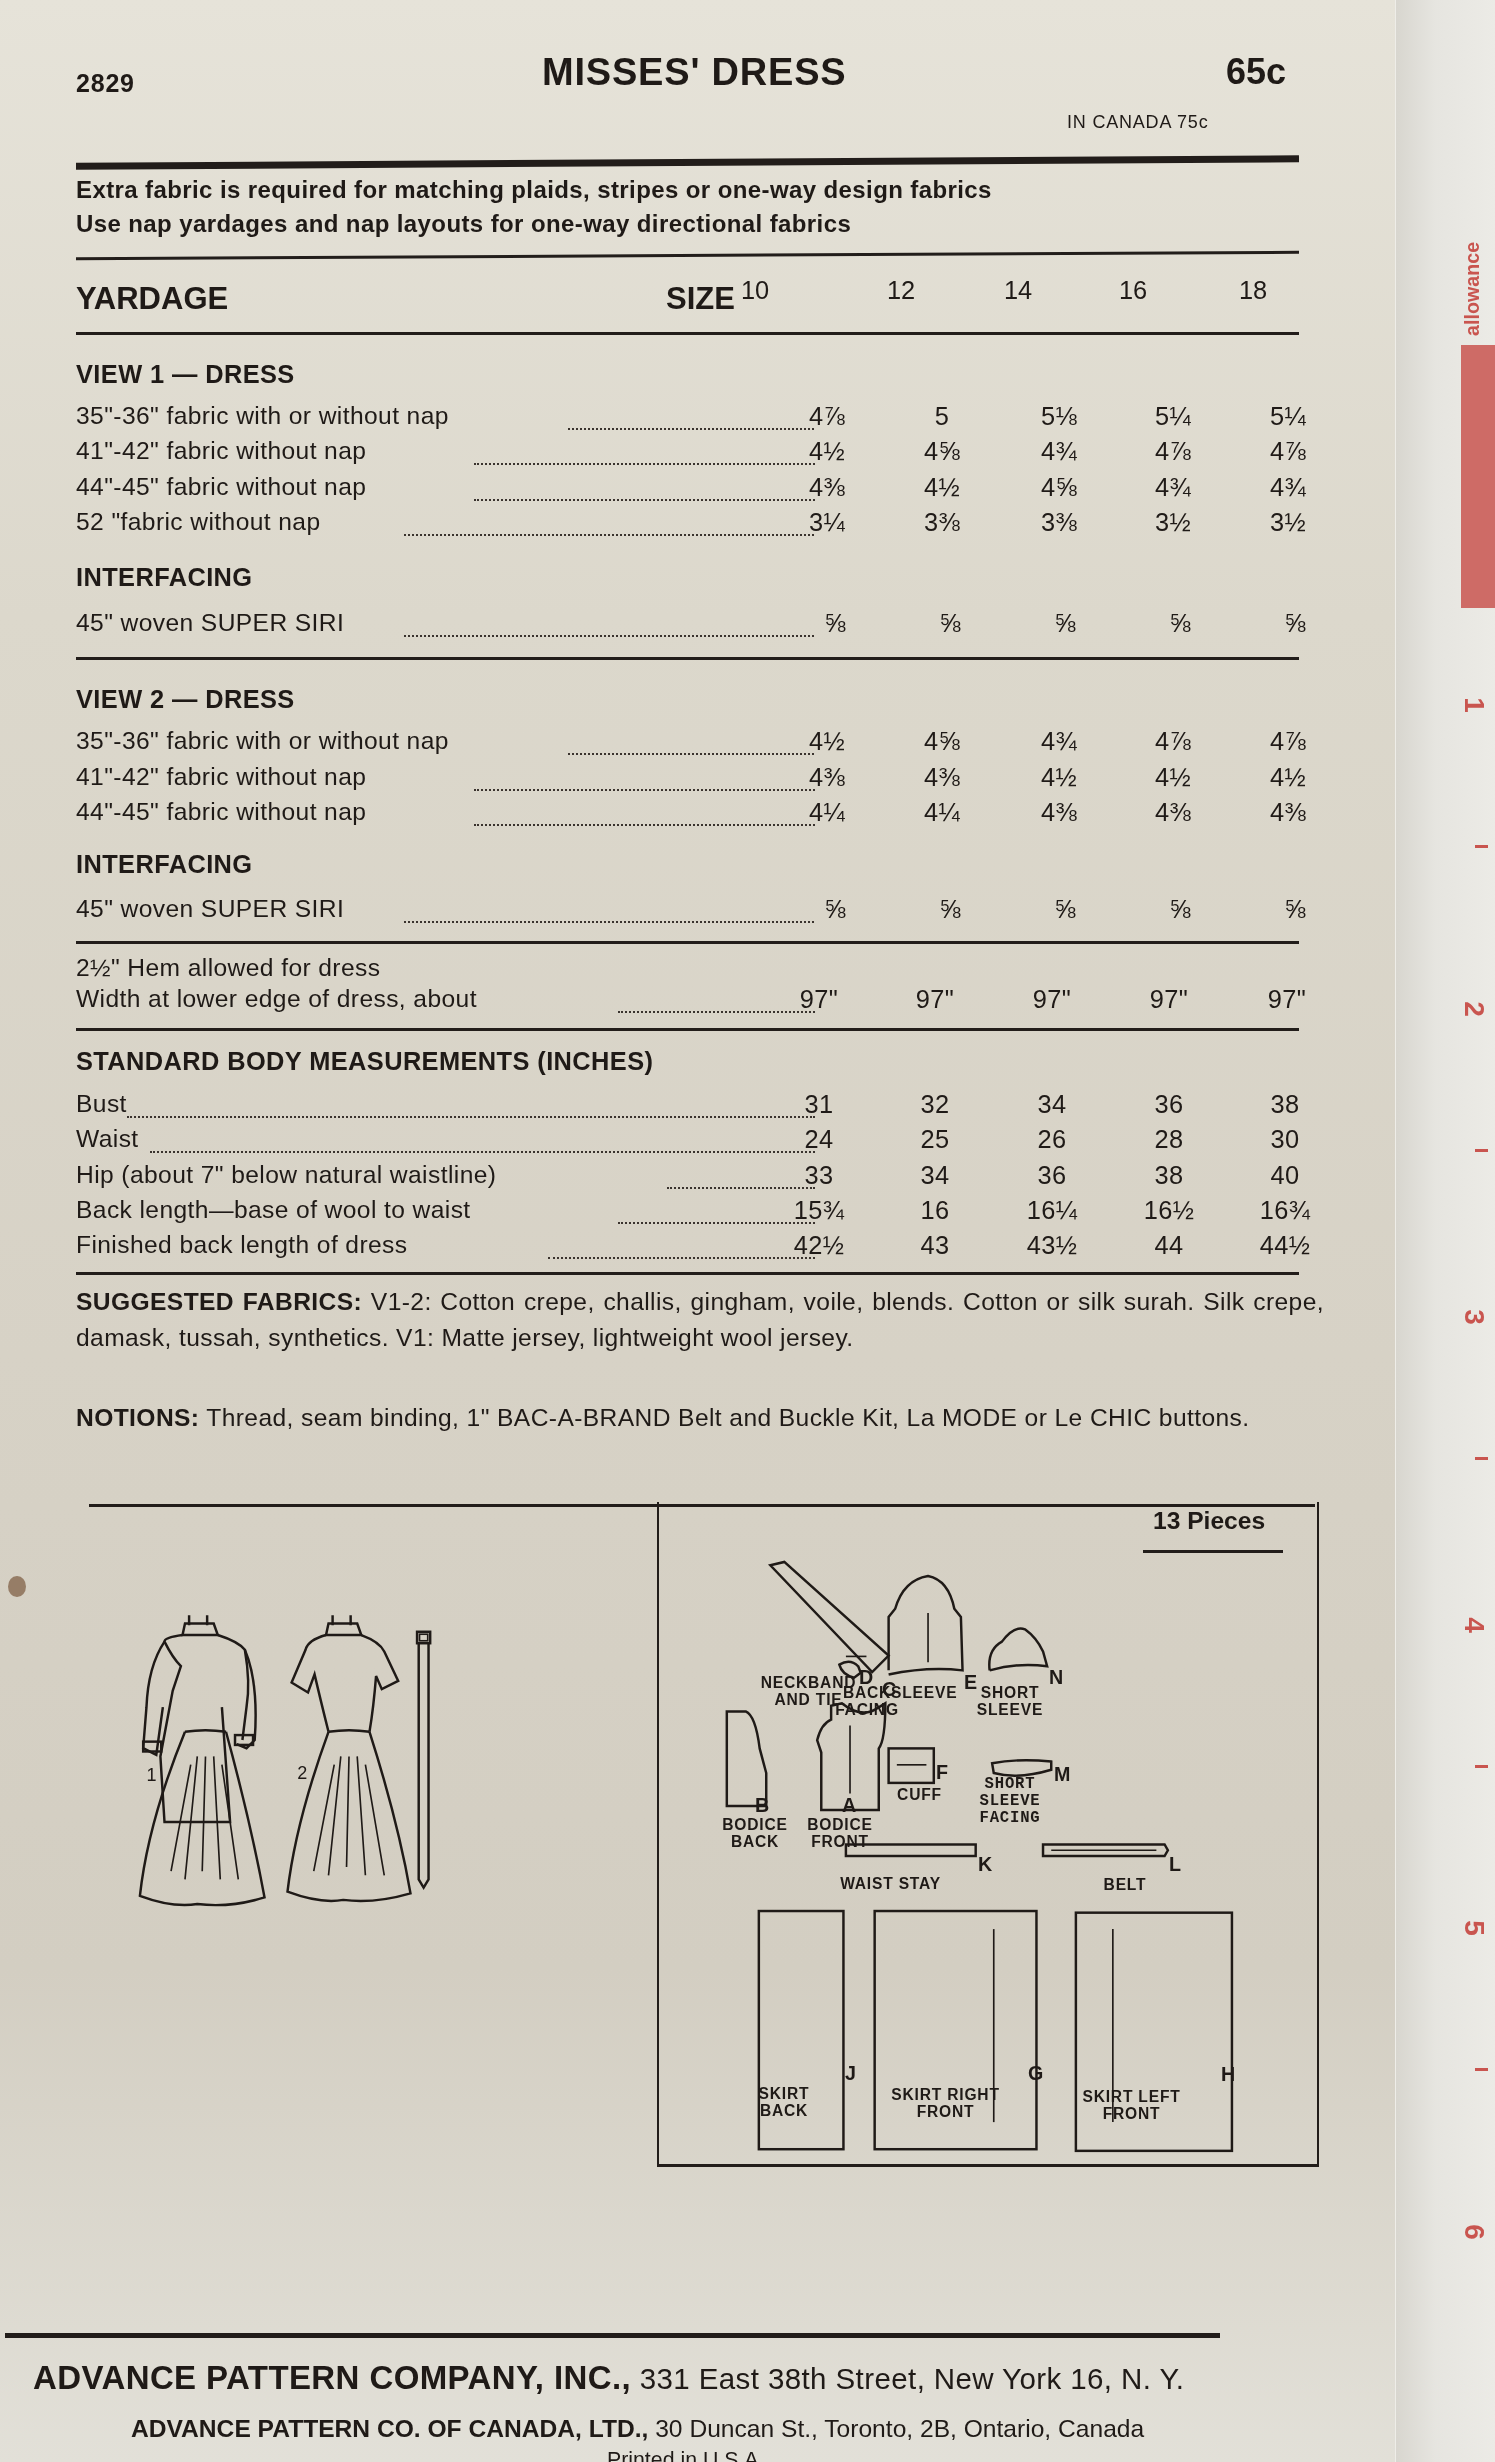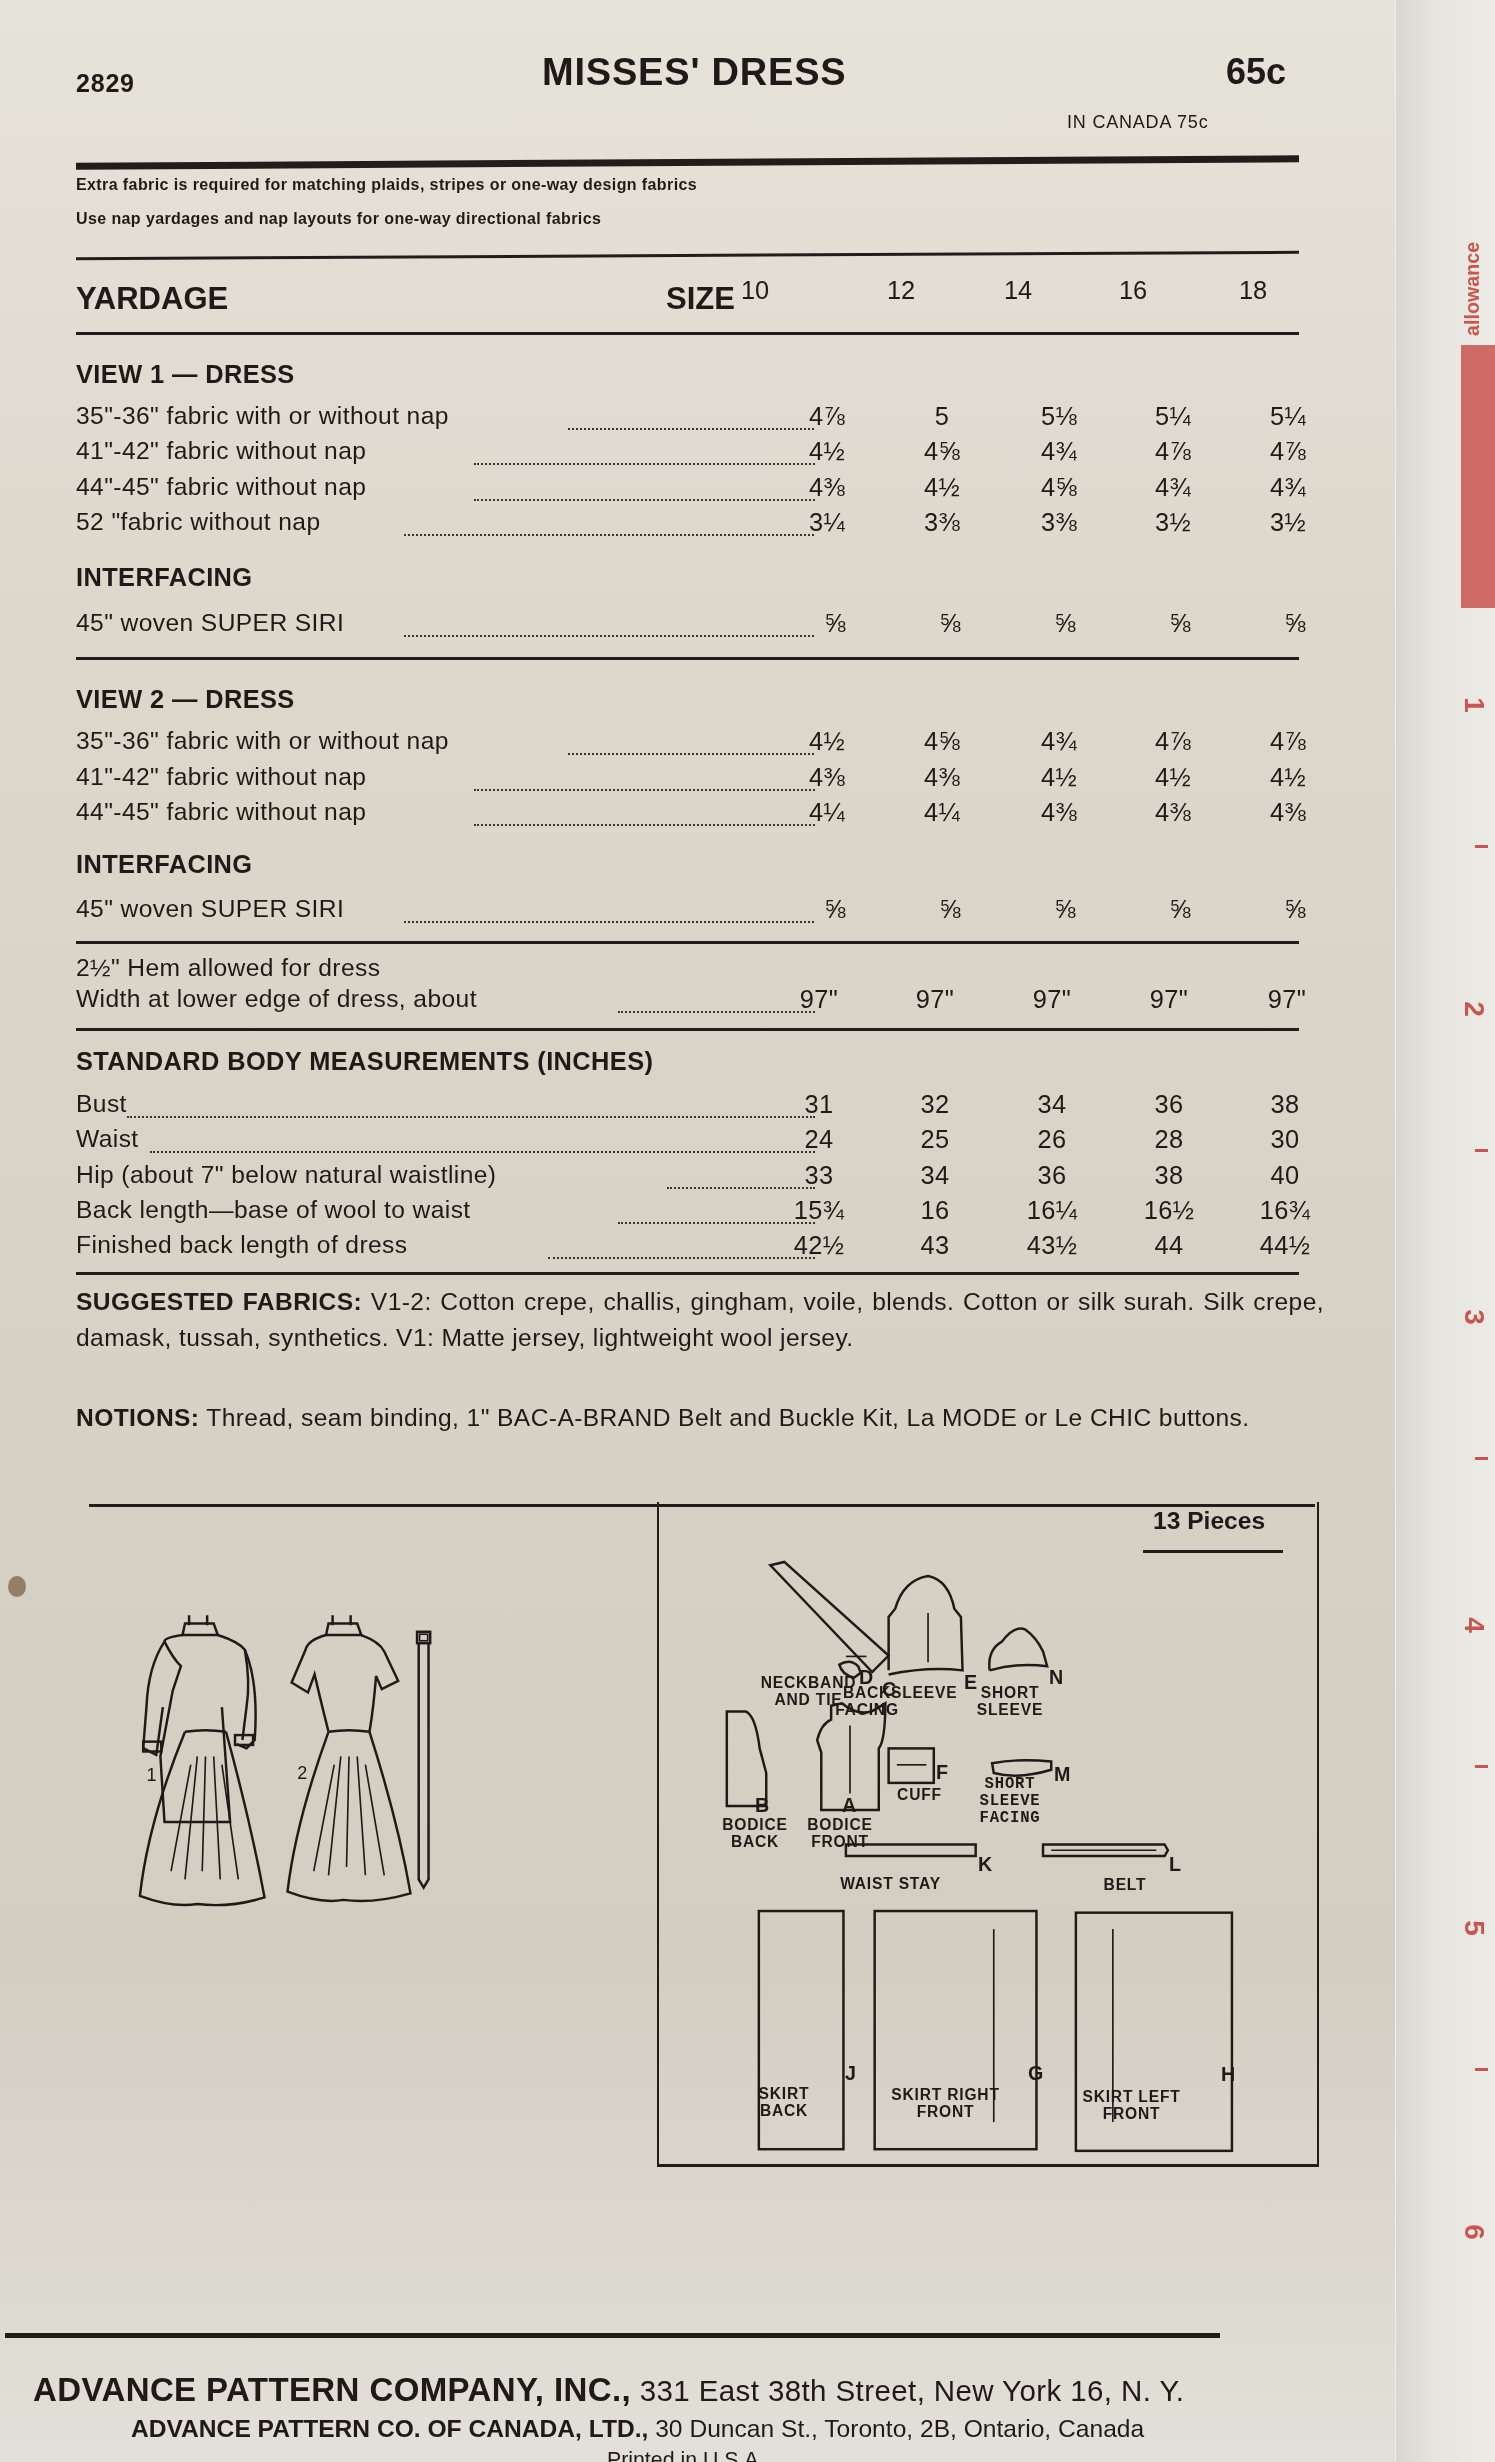--- a/index.html
+++ b/index.html
@@ -37,21 +37,21 @@
   .ruler-tick { position: absolute; right: 6.6px; width: 13px; height: 2.5px; background: #c9554f; }
   .stain { position: absolute; left: 8.2px; top: 1576px; width: 18px; height: 21.3px; border-radius: 50%; background: #7a5a3e; opacity: 0.7; }
 
   .pattern-no { position: absolute; left: 76px; top: 69px; font-size: 25px; font-weight: bold; letter-spacing: 0.8px; }
   .title { position: absolute; left: 542px; top: 51px; font-size: 38px; font-weight: bold; letter-spacing: 0.8px; }
   .price { position: absolute; left: 1226px; top: 51px; font-size: 36px; font-weight: bold; }
   .canada-price { position: absolute; left: 1067px; top: 112px; font-size: 18px; letter-spacing: 0.8px; }
 
   .rule { position: absolute; background: #221d1a; }
 
-  .note { position: absolute; left: 76px; font-size: 16px; font-weight: bold; letter-spacing: 0.4px; }
+  .note { position: absolute; left: 76px; font-size: 24px; font-weight: bold; letter-spacing: 0.4px; }
 
   .yardage-hdr { position: absolute; top: 281px; font-size: 31px; font-weight: bold; }
   .size-col { position: absolute; top: 276px; font-size: 25.4px; width: 66px; text-align: center; }
 
   .section-title { position: absolute; left: 76px; font-size: 25.4px; font-weight: bold; letter-spacing: 0.4px; }
 
   .row { position: absolute; left: 76px; height: 33px; width: 1280px; font-size: 24.6px; letter-spacing: 0.4px; }
   .row .lbl { position: absolute; left: 0; top: 0; white-space: nowrap; }
   .row .dots {
     position: absolute; top: 0; height: 28px;
@@ -62,21 +62,21 @@
   .para { position: absolute; left: 76px; width: 1248px; font-size: 24.6px; line-height: 36px; letter-spacing: 0.4px; text-align: justify; }
   .para b { font-weight: bold; margin-top: 28px; }
 
   .box { position: absolute; left: 657px; top: 1502px; width: 662px; height: 663px; border-left: 2.5px solid #221d1a; border-right: 2.5px solid #221d1a; }
   .pieces-count { position: absolute; left: 1153px; top: 1507px; font-size: 24.6px; font-weight: bold; }
   .piece-label { position: absolute; font-size: 15.6px; font-weight: bold; text-align: center; line-height: 17px; letter-spacing: 0.8px; }
   .piece-letter { position: absolute; font-size: 19.7px; font-weight: bold; }
 
   .illus { position: absolute; left: 82px; top: 1494px; width: 575px; height: 492px; }
 
-  .footer-company { position: absolute; left: 33px; top: 2359px; font-size: 33px; font-weight: bold; white-space: nowrap; letter-spacing: 0.4px; margin-top: 12px; }
+  .footer-company { position: absolute; left: 33px; top: 2359px; font-size: 33px; font-weight: bold; white-space: nowrap; letter-spacing: 0.4px; }
   .footer-company .addr { font-weight: normal; font-size: 29.5px; }
   .footer-canada { position: absolute; left: 131px; top: 2415px; font-size: 24.6px; white-space: nowrap; }
   .footer-canada b { font-weight: bold; }
   .footer-printed { position: absolute; left: 607px; top: 2448px; font-size: 21.3px; white-space: nowrap; }
 </style>
 </head>
 <body>
 
 <div class="sheet"></div>
 

